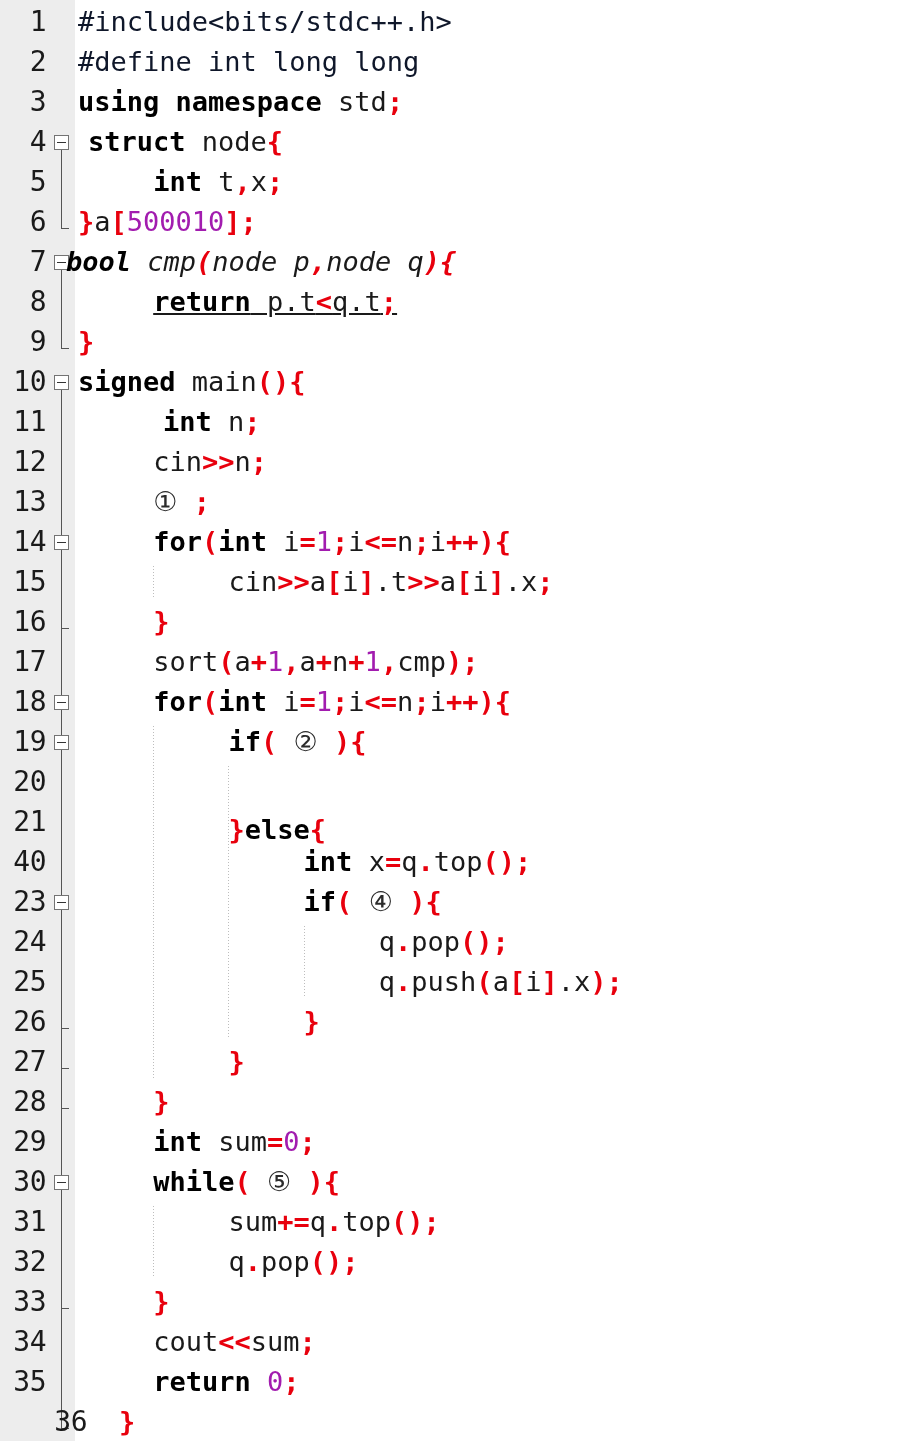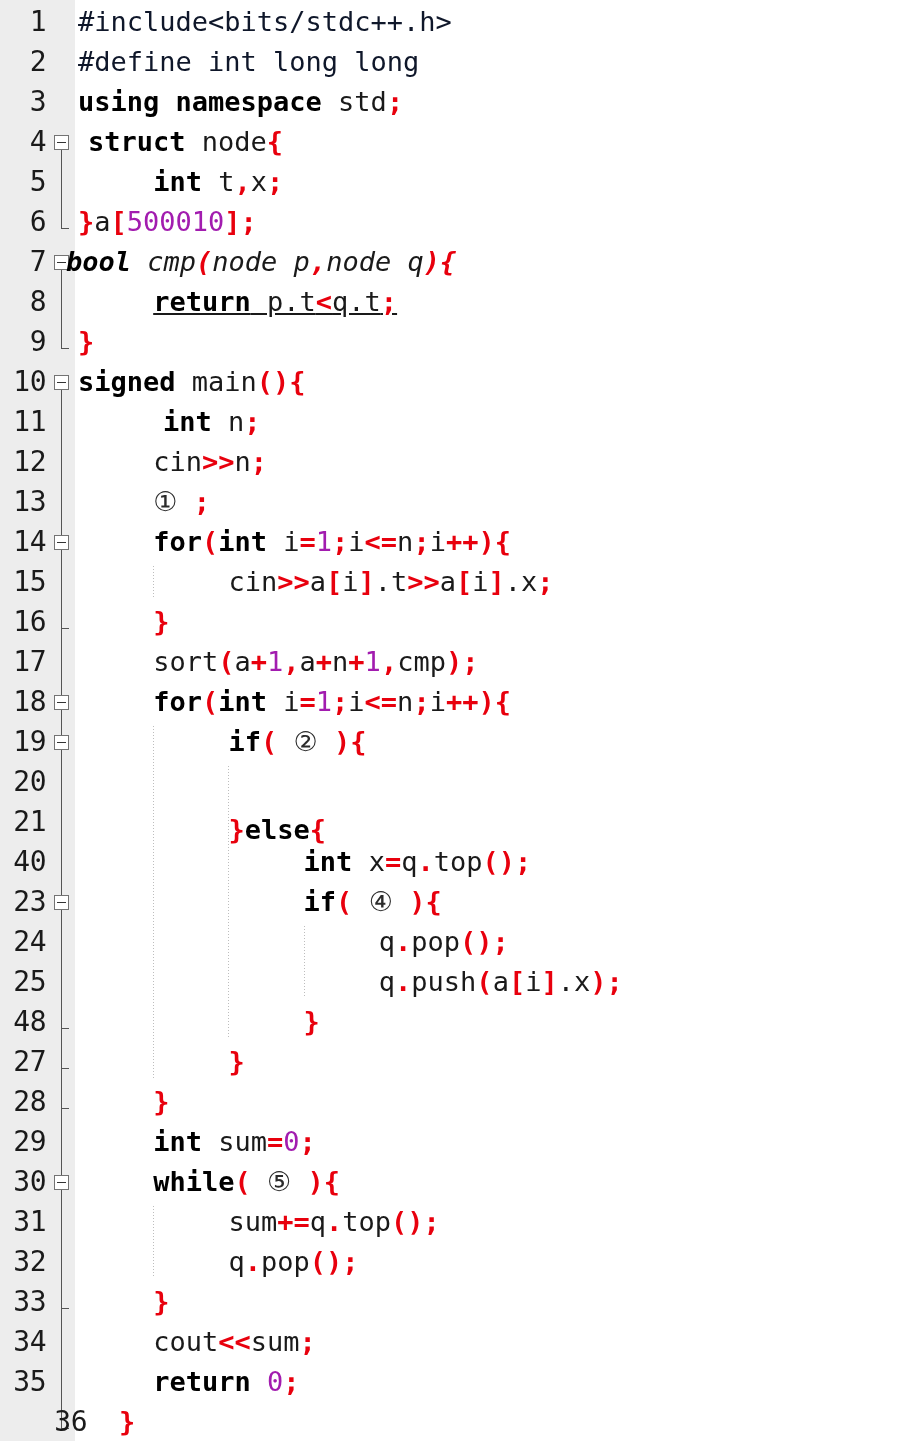--- a/index.html
+++ b/index.html
@@ -172,21 +172,21 @@
       <div class="line" style="top: 602px;"><div class="lineno">16</div><div class="code" style="left: 153.2px;"><span class="t-pun">}</span></div></div>
       <div class="line" style="top: 642px;"><div class="lineno">17</div><div class="code" style="left: 153.2px;"><span class="t-id">sort</span><span class="t-pun">(</span><span class="t-id">a</span><span class="t-pun">+</span><span class="t-num">1</span><span class="t-pun">,</span><span class="t-id">a</span><span class="t-pun">+</span><span class="t-id">n</span><span class="t-pun">+</span><span class="t-num">1</span><span class="t-pun">,</span><span class="t-id">cmp</span><span class="t-pun">);</span></div></div>
       <div class="line" style="top: 682px;"><div class="lineno">18</div><div class="code" style="left: 153.2px;"><span class="t-kw">for</span><span class="t-pun">(</span><span class="t-kw">int</span><span class="t-id"> i</span><span class="t-pun">=</span><span class="t-num">1</span><span class="t-pun">;</span><span class="t-id">i</span><span class="t-pun">&lt;=</span><span class="t-id">n</span><span class="t-pun">;</span><span class="t-id">i</span><span class="t-pun">++){</span></div></div>
       <div class="line" style="top: 722px;"><div class="lineno">19</div><div class="code" style="left: 228.4px;"><span class="t-kw">if</span><span class="t-pun">(</span><span class="t-id"> </span><span class="t-ph">②</span><span class="t-id"> </span><span class="t-pun">){</span></div></div>
       <div class="line" style="top: 762px;"><div class="lineno">20</div></div>
       <div class="line" style="top: 802px;"><div class="lineno">21</div><div class="code" style="left: 228.4px; margin-top: 8px;"><span class="t-pun">}</span><span class="t-kw">else</span><span class="t-pun">{</span></div></div>
       <div class="line" style="top: 842px;"><div class="lineno">40</div><div class="code" style="left: 303.6px;"><span class="t-kw">int</span><span class="t-id"> x</span><span class="t-pun">=</span><span class="t-id">q</span><span class="t-pun">.</span><span class="t-id">top</span><span class="t-pun">();</span></div></div>
       <div class="line" style="top: 882px;"><div class="lineno">23</div><div class="code" style="left: 303.6px;"><span class="t-kw">if</span><span class="t-pun">(</span><span class="t-id"> </span><span class="t-ph">④</span><span class="t-id"> </span><span class="t-pun">){</span></div></div>
       <div class="line" style="top: 922px;"><div class="lineno">24</div><div class="code" style="left: 378.8px;"><span class="t-id">q</span><span class="t-pun">.</span><span class="t-id">pop</span><span class="t-pun">();</span></div></div>
       <div class="line" style="top: 962px;"><div class="lineno">25</div><div class="code" style="left: 378.8px;"><span class="t-id">q</span><span class="t-pun">.</span><span class="t-id">push</span><span class="t-pun">(</span><span class="t-id">a</span><span class="t-pun">[</span><span class="t-id">i</span><span class="t-pun">]</span><span class="t-id">.x</span><span class="t-pun">);</span></div></div>
-      <div class="line" style="top: 1002px;"><div class="lineno">48</div><div class="code" style="left: 303.6px;"><span class="t-pun">}</span></div></div>
+      <div class="line" style="top: 1002px;"><div class="lineno">26</div><div class="code" style="left: 303.6px;"><span class="t-pun">}</span></div></div>
       <div class="line" style="top: 1042px;"><div class="lineno">27</div><div class="code" style="left: 228.4px;"><span class="t-pun">}</span></div></div>
       <div class="line" style="top: 1082px;"><div class="lineno">28</div><div class="code" style="left: 153.2px;"><span class="t-pun">}</span></div></div>
       <div class="line" style="top: 1122px;"><div class="lineno">29</div><div class="code" style="left: 153.2px;"><span class="t-kw">int</span><span class="t-id"> sum</span><span class="t-pun">=</span><span class="t-num">0</span><span class="t-pun">;</span></div></div>
       <div class="line" style="top: 1162px;"><div class="lineno">30</div><div class="code" style="left: 153.2px;"><span class="t-kw">while</span><span class="t-pun">(</span><span class="t-id"> </span><span class="t-ph">⑤</span><span class="t-id"> </span><span class="t-pun">){</span></div></div>
       <div class="line" style="top: 1202px;"><div class="lineno">31</div><div class="code" style="left: 228.4px;"><span class="t-id">sum</span><span class="t-pun">+=</span><span class="t-id">q</span><span class="t-pun">.</span><span class="t-id">top</span><span class="t-pun">();</span></div></div>
       <div class="line" style="top: 1242px;"><div class="lineno">32</div><div class="code" style="left: 228.4px;"><span class="t-id">q</span><span class="t-pun">.</span><span class="t-id">pop</span><span class="t-pun">();</span></div></div>
       <div class="line" style="top: 1282px;"><div class="lineno">33</div><div class="code" style="left: 153.2px;"><span class="t-pun">}</span></div></div>
       <div class="line" style="top: 1322px;"><div class="lineno">34</div><div class="code" style="left: 153.2px;"><span class="t-id">cout</span><span class="t-pun">&lt;&lt;</span><span class="t-id">sum</span><span class="t-pun">;</span></div></div>
       <div class="line" style="top: 1362px; text-decoration: underline;"><div class="lineno">35</div><div class="code" style="left: 153.2px;"><span class="t-kw">return</span><span class="t-id"> </span><span class="t-num">0</span><span class="t-pun">;</span></div></div>
       <div class="line" style="top: 1402px; margin-left: 41px;"><div class="lineno">36</div><div class="code" style="left: 78px;"><span class="t-pun">}</span></div></div>

